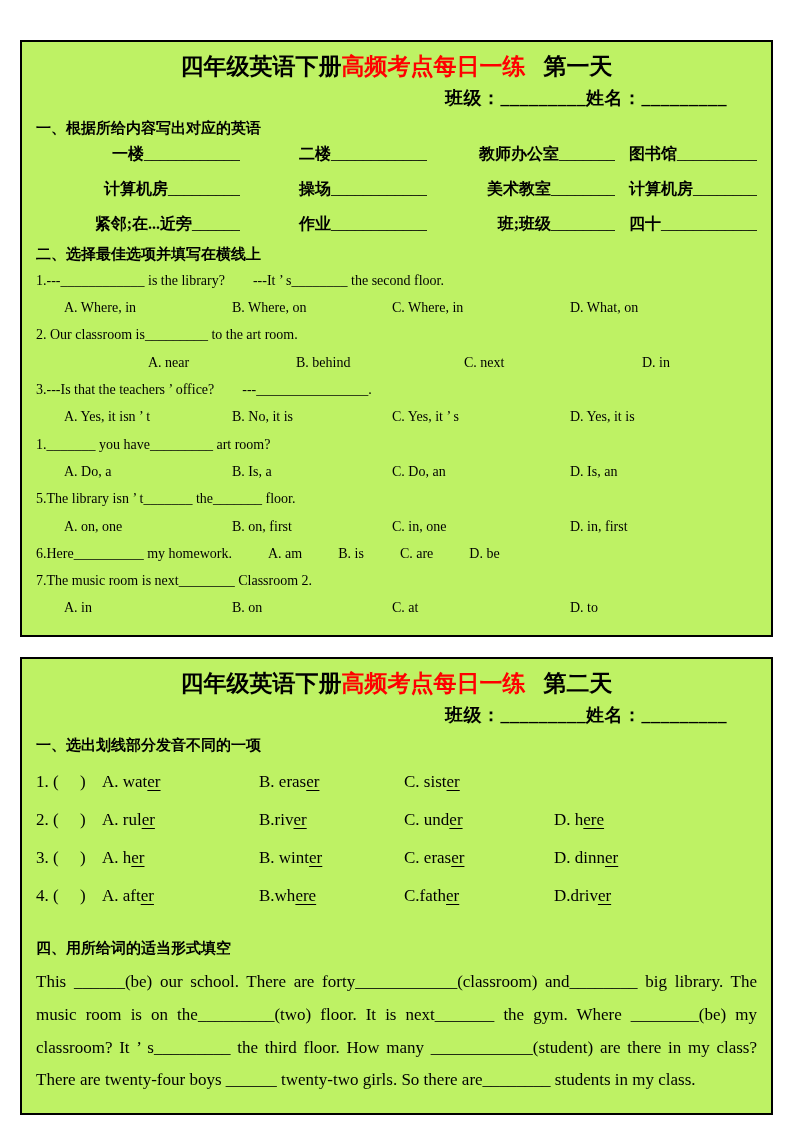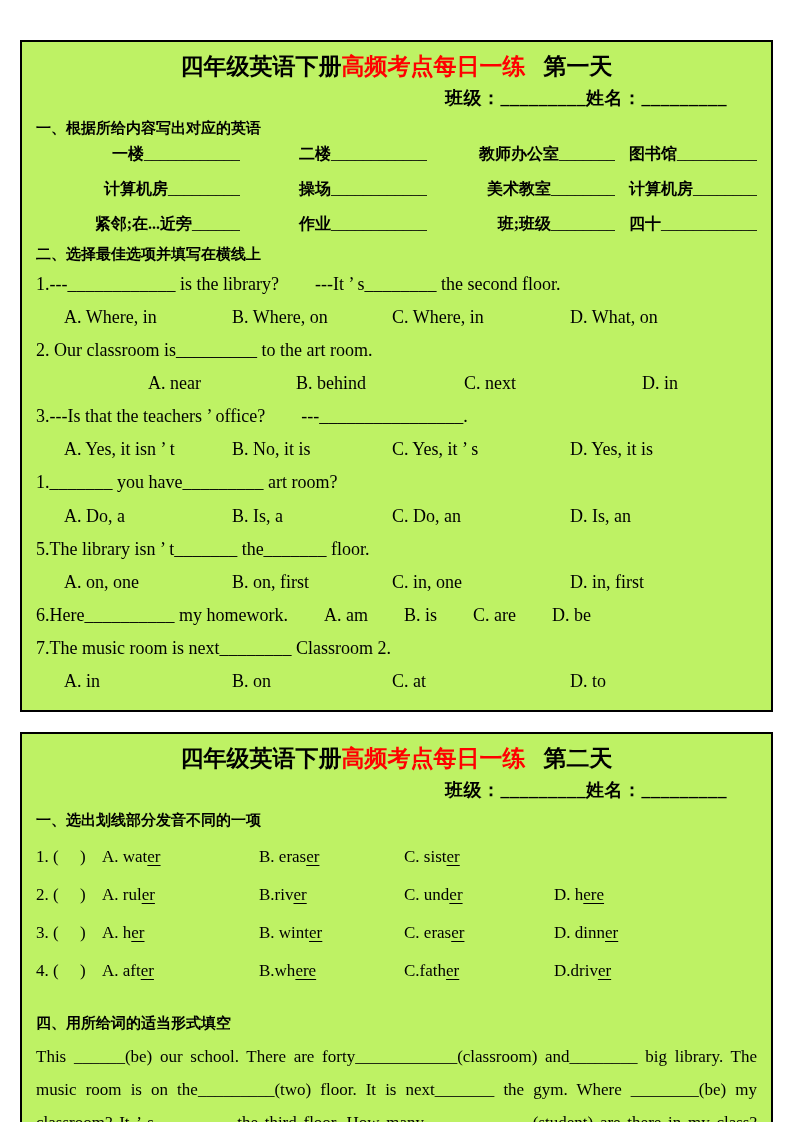--- a/index.html
+++ b/index.html
@@ -23,21 +23,21 @@
 
   .sec-heading { font-weight: 700; font-size: 15px; margin: 9px 0 4px 0; }
 
   .vocab-grid {
     display: grid; grid-template-columns: 188px 187px 188px 1fr;
     row-gap: 14px; font-size: 16px; margin: 6px 0 10px 16px; text-align: right;
   }
   .vcell { white-space: nowrap; overflow: hidden; }
   .vlabel { font-weight: 700; }
 
-  .questions { font-size: 18px; }
+  .questions { font-size: 14px; }
   .qstem { margin-top: 7px; line-height: 1.45; }
   .opts {
     display: grid; grid-template-columns: 168px 160px 178px auto;
     padding-left: 28px; margin-top: 7px; line-height: 1.45;
   }
   .opts.indent { padding-left: 112px; grid-template-columns: 148px 168px 178px auto; }
   .qrow-inline { display: flex; align-items: baseline; margin-top: 7px; line-height: 1.45; }
   .qrow-inline .opt-inline { margin-left: 36px; }
 
   .prow {

